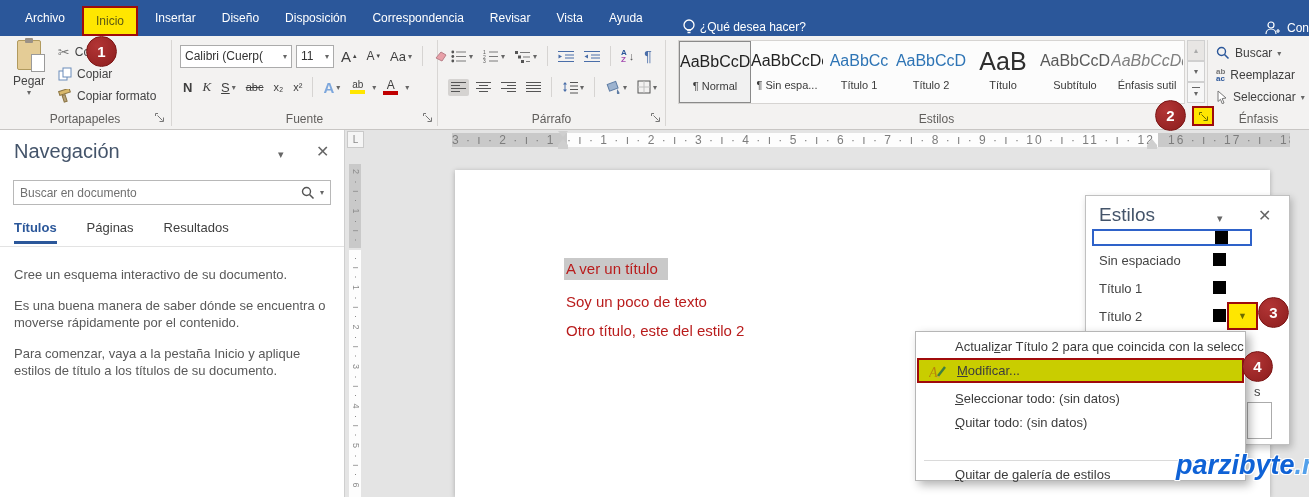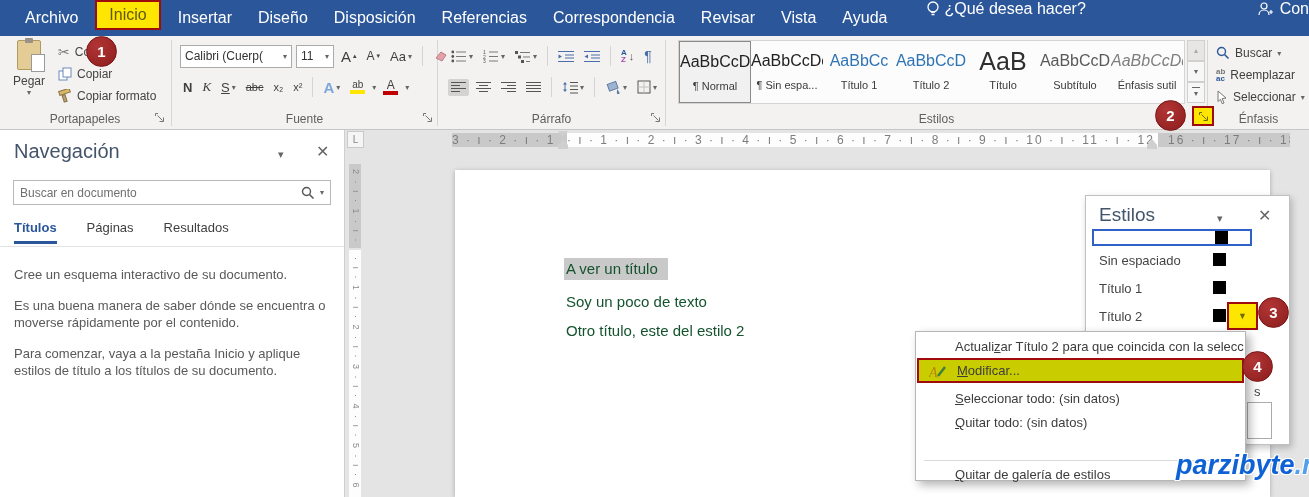--- a/index.html
+++ b/index.html
@@ -1,20 +1,20 @@
 <!DOCTYPE html>
 <html><head>
 <meta charset="utf-8">
 <style>
   * { margin:0; padding:0; box-sizing:border-box; }
   body { font-family:"Liberation Sans","DejaVu Sans",sans-serif; }
   .screen { position:relative; width:1309px; height:497px; background:#e4e4e4; overflow:hidden; font-family:"Liberation Sans","DejaVu Sans",sans-serif; }
 
   
-  .titlebar { position:absolute; top:0; left:0; width:100%; height:36px; background:#2b579a; display:flex; align-items:flex-start; color:#fff; font-size:16px; padding-left:12px; }
+  .titlebar { position:absolute; top:0; left:0; width:100%; height:36px; background:#2b579a; display:flex; align-items:flex-end; color:#fff; font-size:12px; padding-left:12px; }
   .titlebar .tab { padding:0 13px; line-height:36px; cursor:default; white-space:nowrap; }
   .titlebar .tab.active { background:#ffe600; border:2px solid #9e0b0c; color:#5d5913; line-height:26px; height:30px; margin:0 4px; padding:0 12px; }
   .tellme { display:flex; align-items:center; gap:4px; margin-left:26px; white-space:nowrap; }
   .account { margin-left:auto; display:flex; align-items:center; gap:6px; padding-right:0; white-space:nowrap; }
 
   
   .ribbon { position:absolute; top:36px; left:0; width:100%; height:94px; background:#f3f2f1; border-bottom:1px solid #c8c6c4; font-size:12px; color:#444; }
   .vdiv { position:absolute; top:4px; height:86px; width:1px; background:#d8d6d4; }
   .grp { position:absolute; bottom:3px; text-align:center; font-size:12px; color:#605e5c; }
   .launcher { position:absolute; bottom:5px; width:14px; height:13px; display:flex; align-items:center; justify-content:center; }
@@ -70,21 +70,21 @@
   .tabsel { position:absolute; left:1px; top:1px; width:17px; height:17px; background:#f5f5f5; border:1px solid #c9c9c9; font-size:10px; color:#8a8a8a; display:flex; align-items:center; justify-content:center; }
   .vseg { position:absolute; left:3px; width:12px; writing-mode:vertical-rl; font-size:9px; color:#8a8a8a; letter-spacing:2px; text-align:center; overflow:hidden; }
   .hruler { position:absolute; left:365px; top:130px; right:0; height:22px; }
   .hseg { position:absolute; top:3px; height:14px; font-size:12px; color:#7d7d7d; letter-spacing:2px; line-height:14px; overflow:hidden; white-space:nowrap; }
   .tri-dn { width:0; height:0; border-left:5px solid transparent; border-right:5px solid transparent; border-top:6px solid #cfcfcf; }
   .tri-up { width:0; height:0; border-left:5px solid transparent; border-right:5px solid transparent; border-bottom:6px solid #cfcfcf; }
   .ind-rect { width:10px; height:4px; background:#cfcfcf; }
 
   
   .page { position:absolute; left:455px; top:170px; width:815px; height:327px; background:#fff; box-shadow:0 1px 5px rgba(0,0,0,0.25); z-index:1; }
-  .docline { position:absolute; font-size:15px; color:#14532d; z-index:2; white-space:nowrap; }
+  .docline { position:absolute; font-size:15px; color:#b91c1c; z-index:2; white-space:nowrap; }
   .docline.sel { background:#c9c9c9; padding:2px 10px 3px 2px; }
 
   
   .stylespane { position:absolute; left:1085px; top:195px; width:205px; height:250px; background:#fff; border:1px solid #c0c0c0; box-shadow:2px 3px 7px rgba(0,0,0,0.22); z-index:5; }
   .sp-title { position:absolute; left:13px; top:8px; font-size:19px; color:#44546a; }
   .sp-selbox { position:absolute; left:6px; top:33px; width:160px; height:17px; border:2px solid #2e62c9; background:#fff; }
   .sp-row { position:absolute; left:13px; font-size:13px; color:#444; white-space:nowrap; }
   .sp-sq { position:absolute; width:13px; height:13px; background:#000; }
   .sp-ddbtn { position:absolute; left:141px; top:106px; width:31px; height:28px; background:#ffe600; border:2px solid #9e0b0c; display:flex; align-items:center; justify-content:center; font-size:9px; color:#6b6b00; z-index:6; }
   .sp-frag { position:absolute; left:168px; top:188px; font-size:13px; color:#444; z-index:6; }
@@ -109,21 +109,20 @@
 <body>
 
 <div class="screen">
 
   <div class="titlebar">
     <span class="tab">Archivo</span>
     <span class="tab active">Inicio</span>
     <span class="tab">Insertar</span>
     <span class="tab">Diseño</span>
     <span class="tab">Disposición</span>
-    <span class="tab">Referencias</span>
     <span class="tab">Correspondencia</span>
     <span class="tab">Revisar</span>
     <span class="tab">Vista</span>
     <span class="tab">Ayuda</span>
     <span class="tellme">
       <svg width="14" height="18" viewBox="0 0 14 18">
           <circle cx="7" cy="7" r="5" fill="none" stroke="#fff" stroke-width="1.3"></circle>
           <path d="M5 12h4M5.5 14.5h3" stroke="#fff" stroke-width="1.3" fill="none"></path>
         </svg>
       <span>¿Qué desea hacer?</span>

